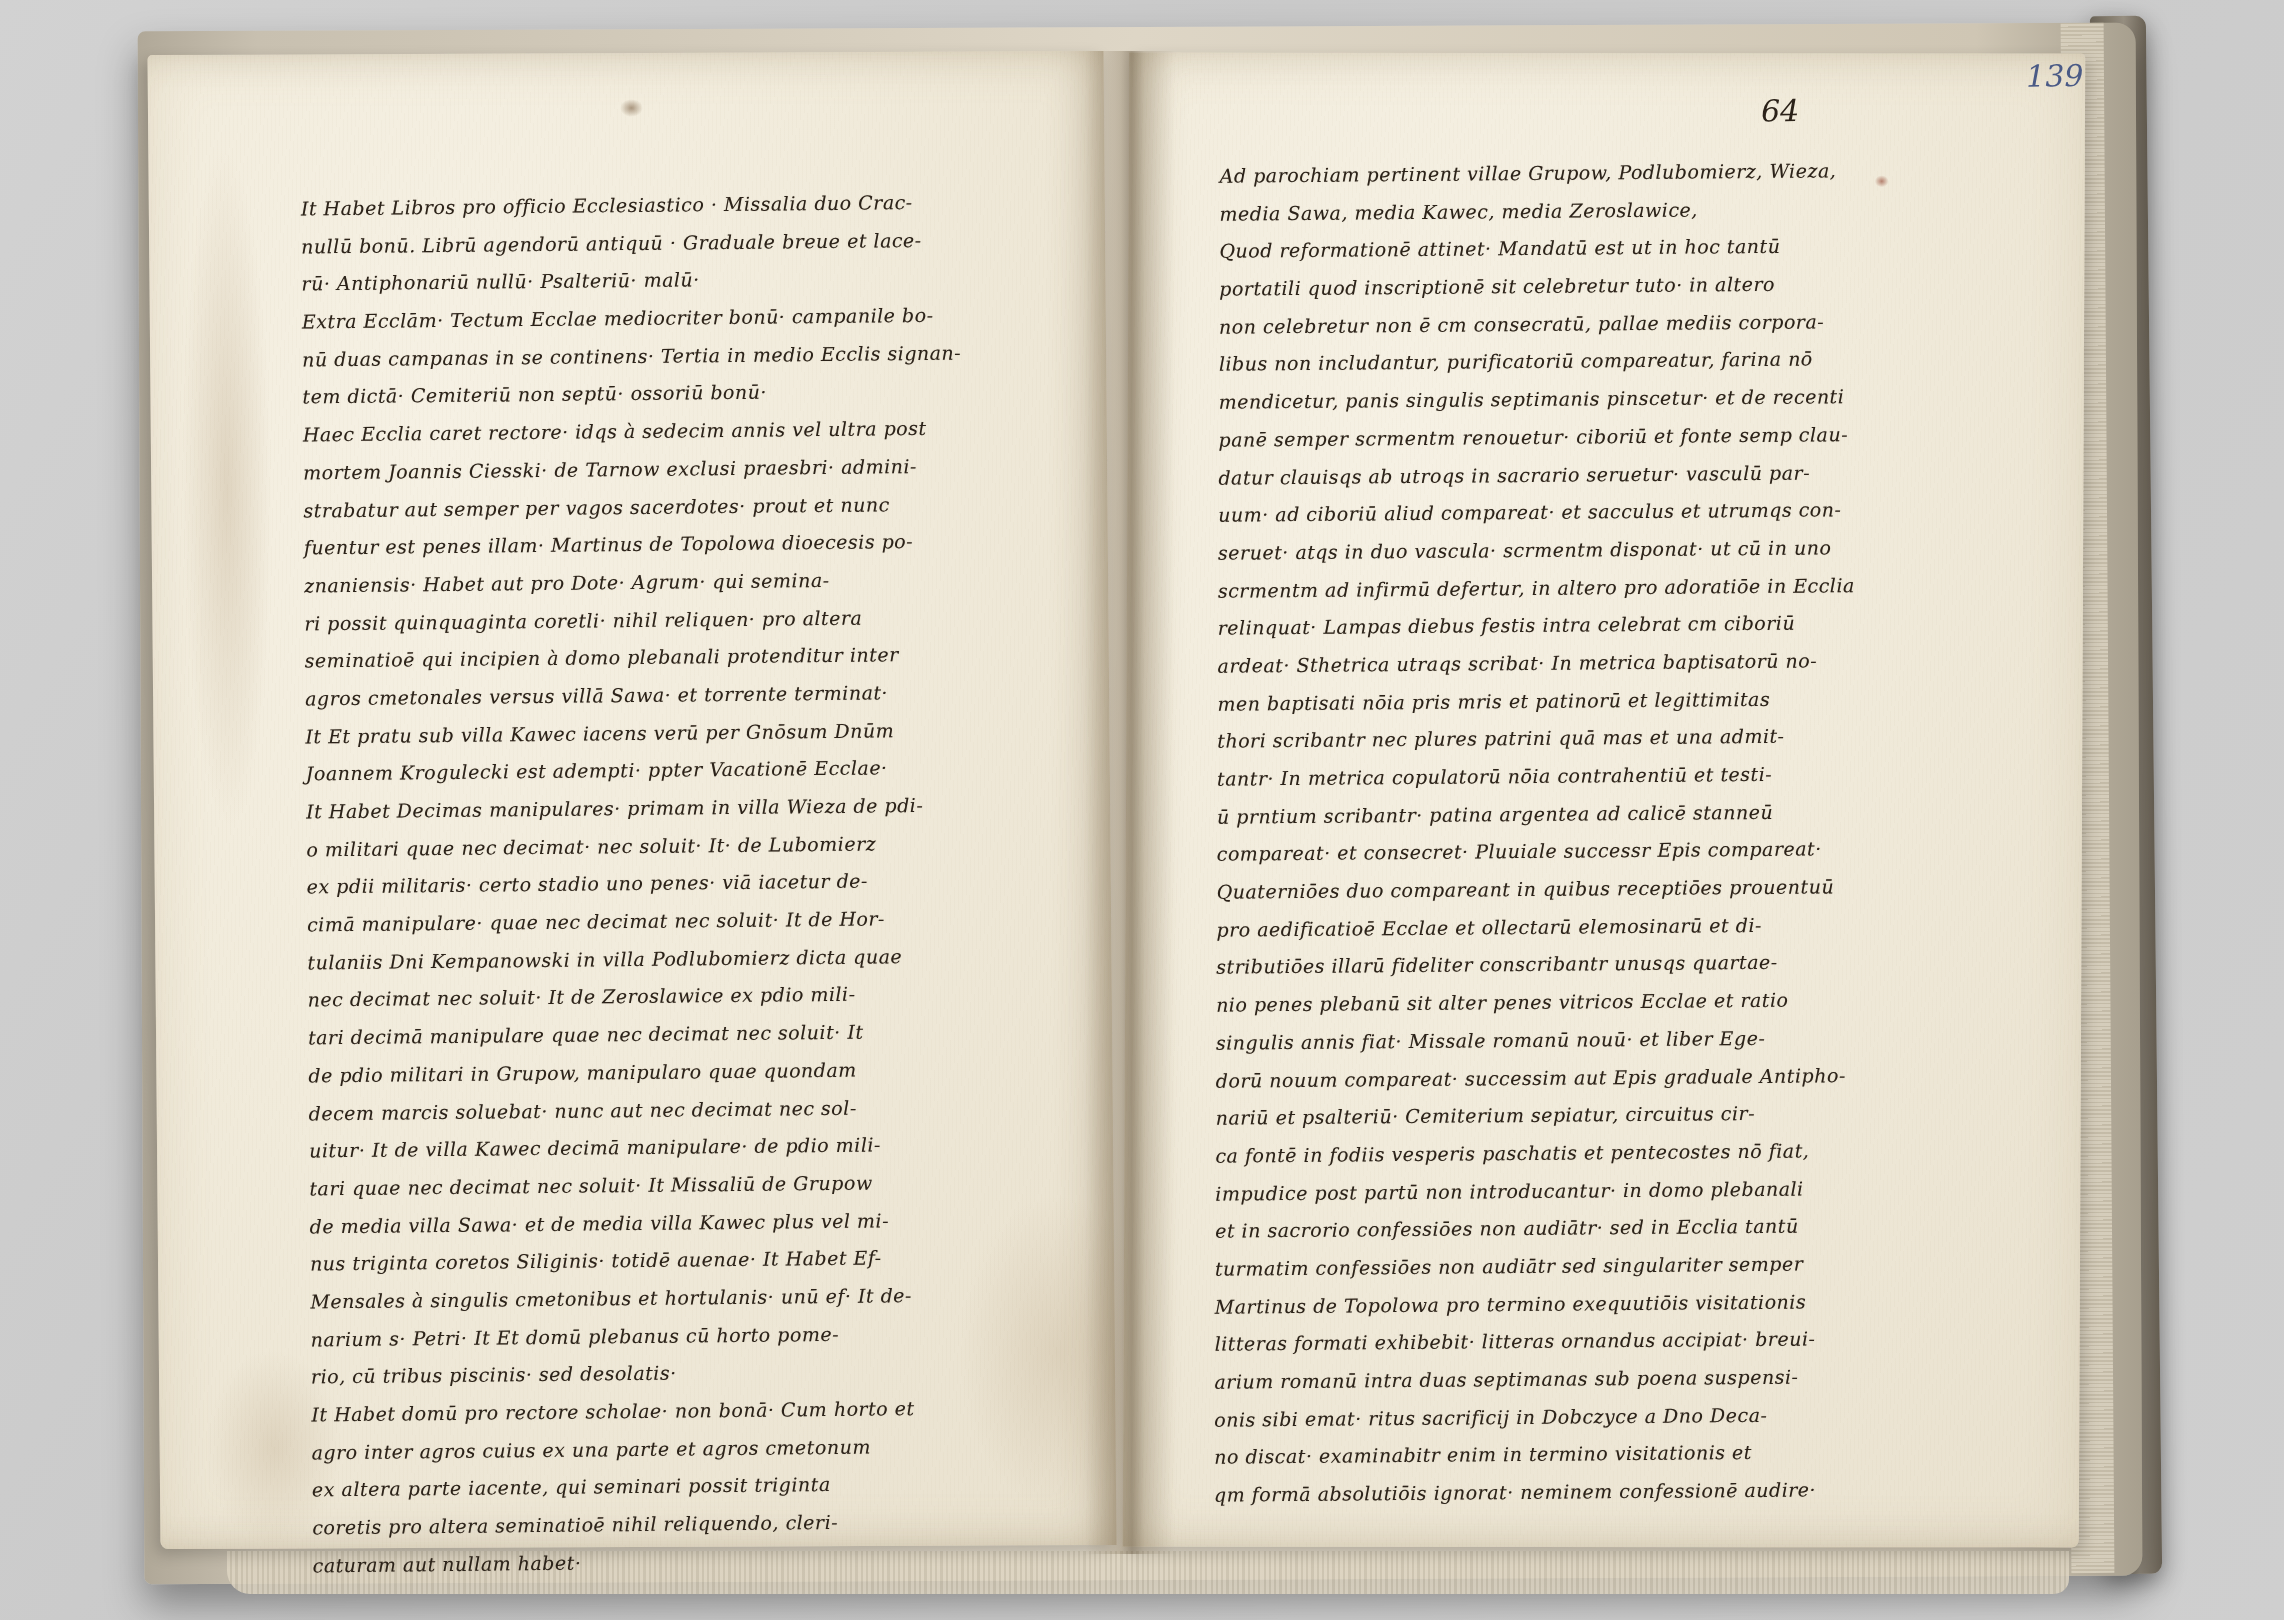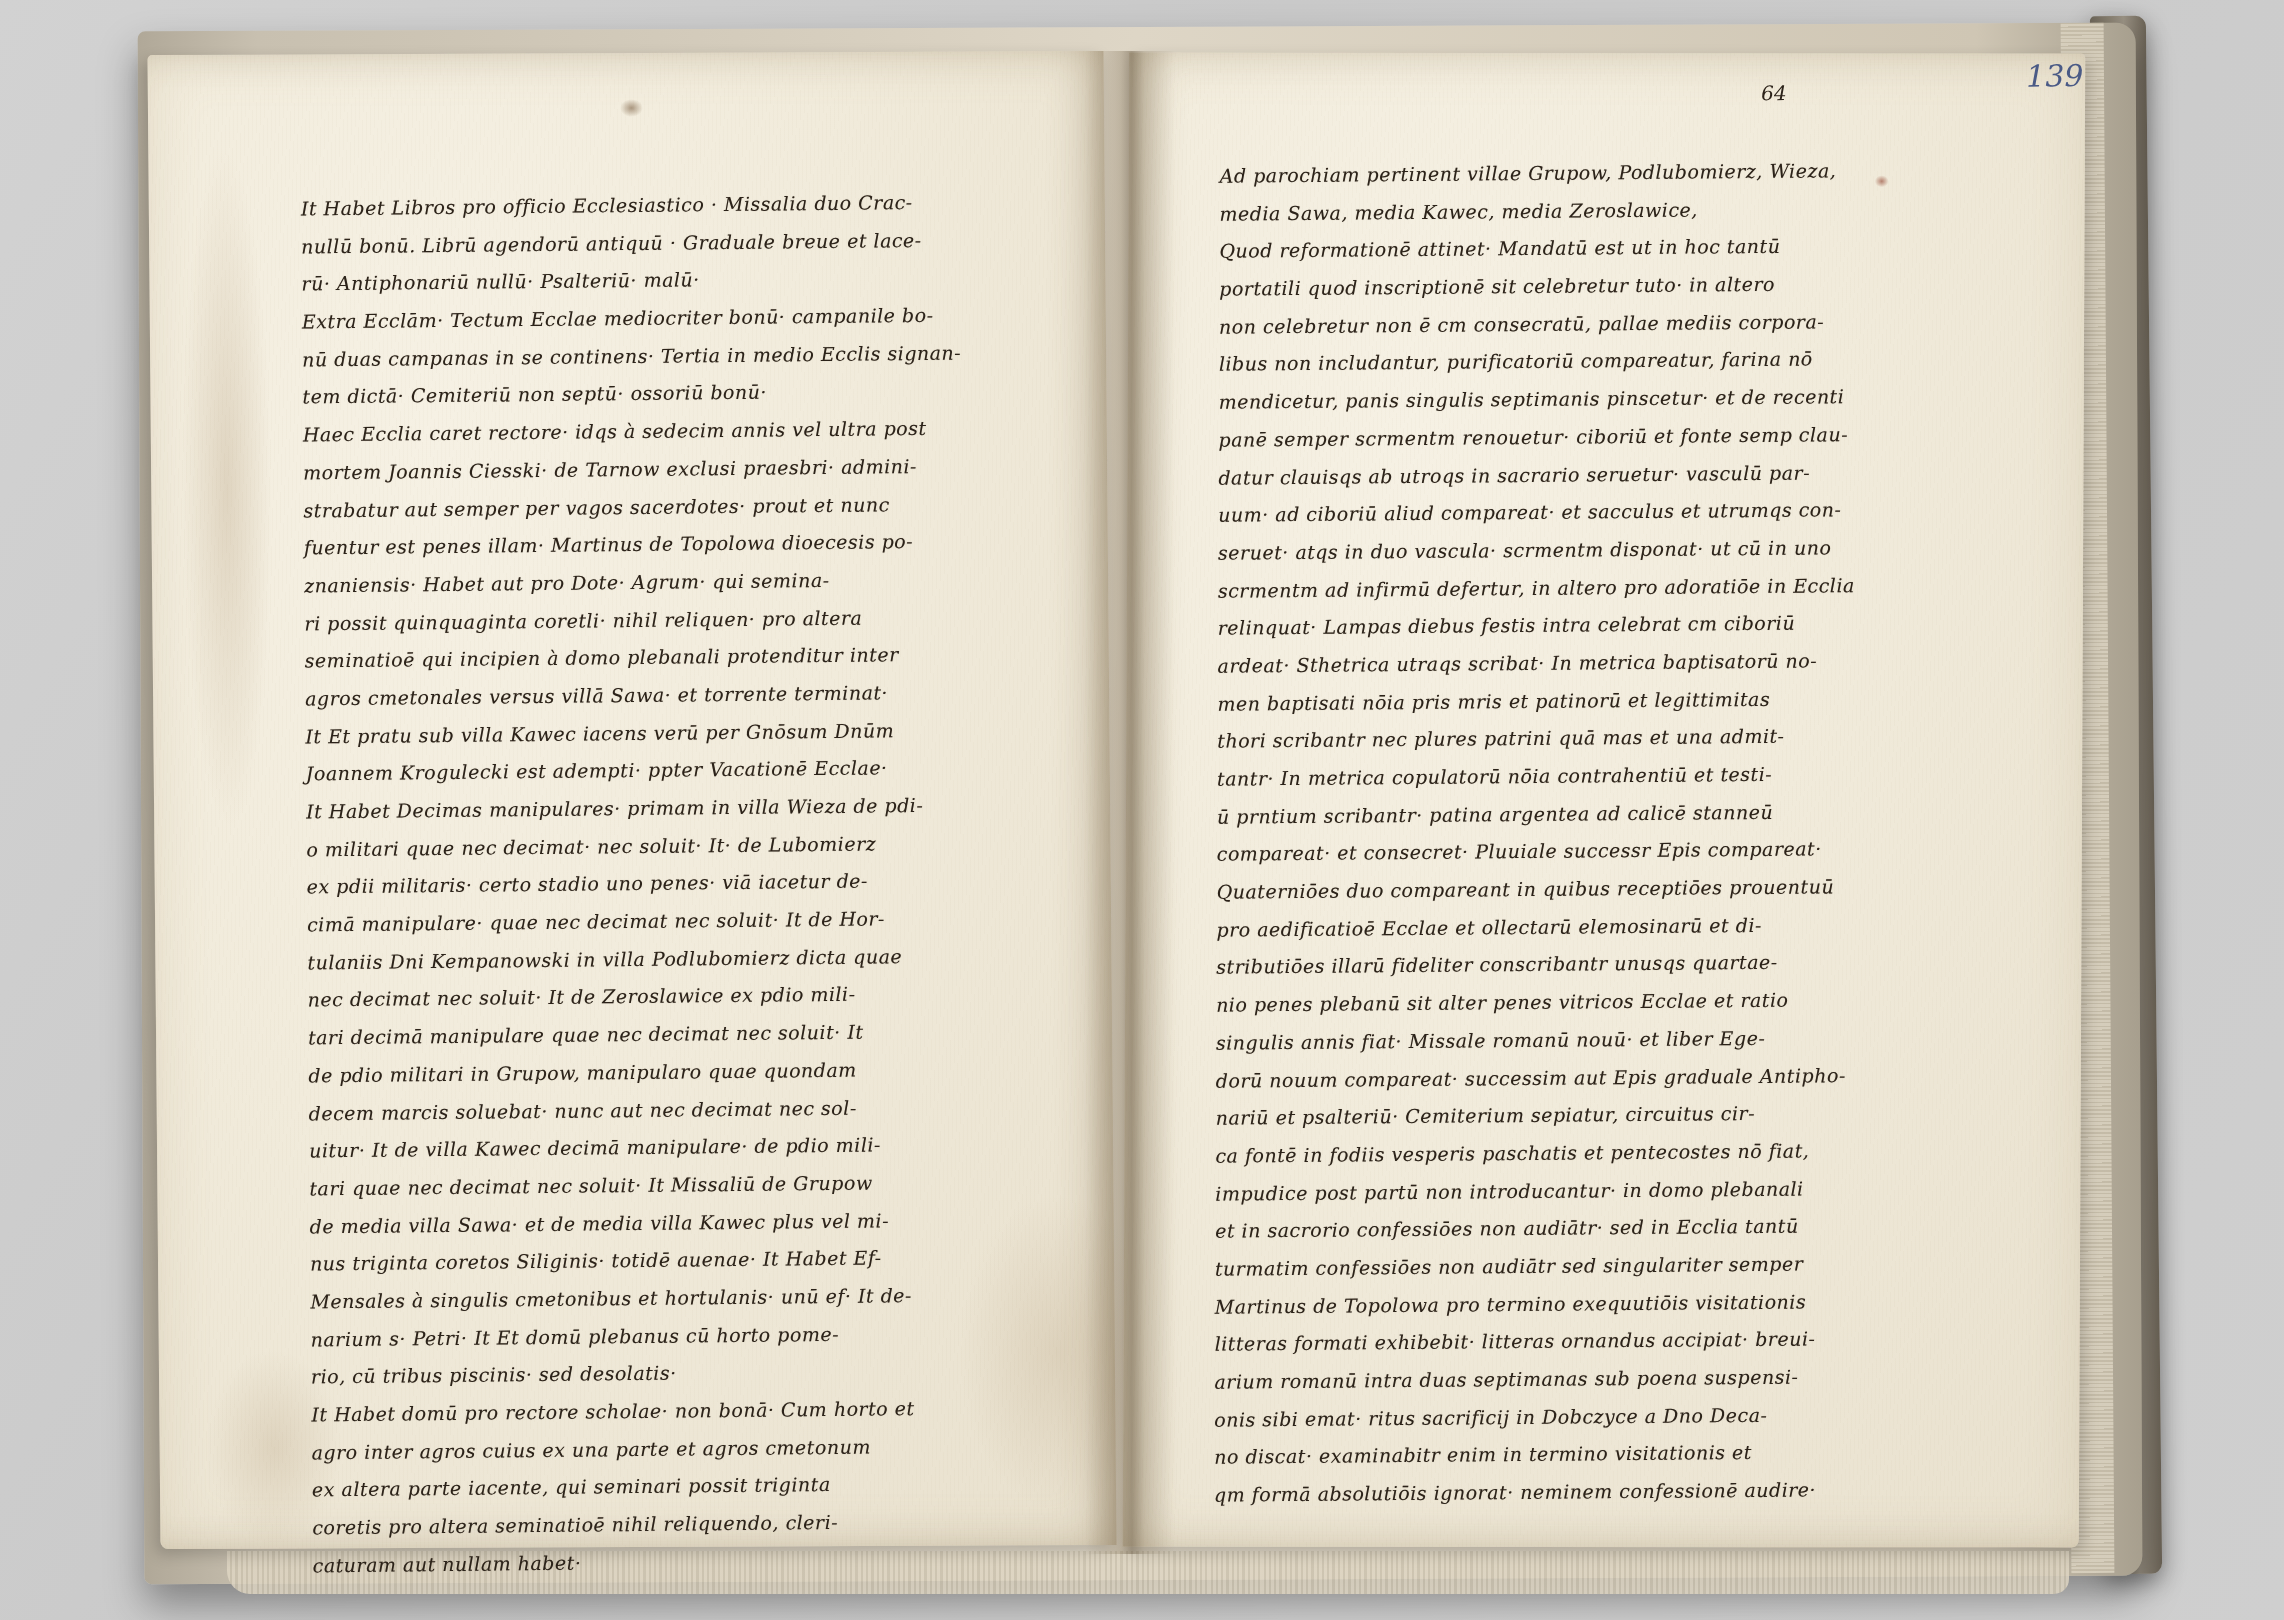--- a/index.html
+++ b/index.html
@@ -162,22 +162,22 @@
 
   
   .folio {
     position: absolute;
     font-family: "DejaVu Serif", serif;
     font-style: italic;
     color: #2b2219;
   }
   .folio-64 {
     left: 632px;
-    top: 28px;
-    font-size: 20px;
+    top: 40px;
+    font-size: 30px;
     transform: rotate(-1deg);
   }
   .folio-139 {
     left: 897px;
     top: 5px;
     font-size: 30px;
     color: #4a5a86;
     transform: rotate(-1deg);
     text-align: center;
   }

